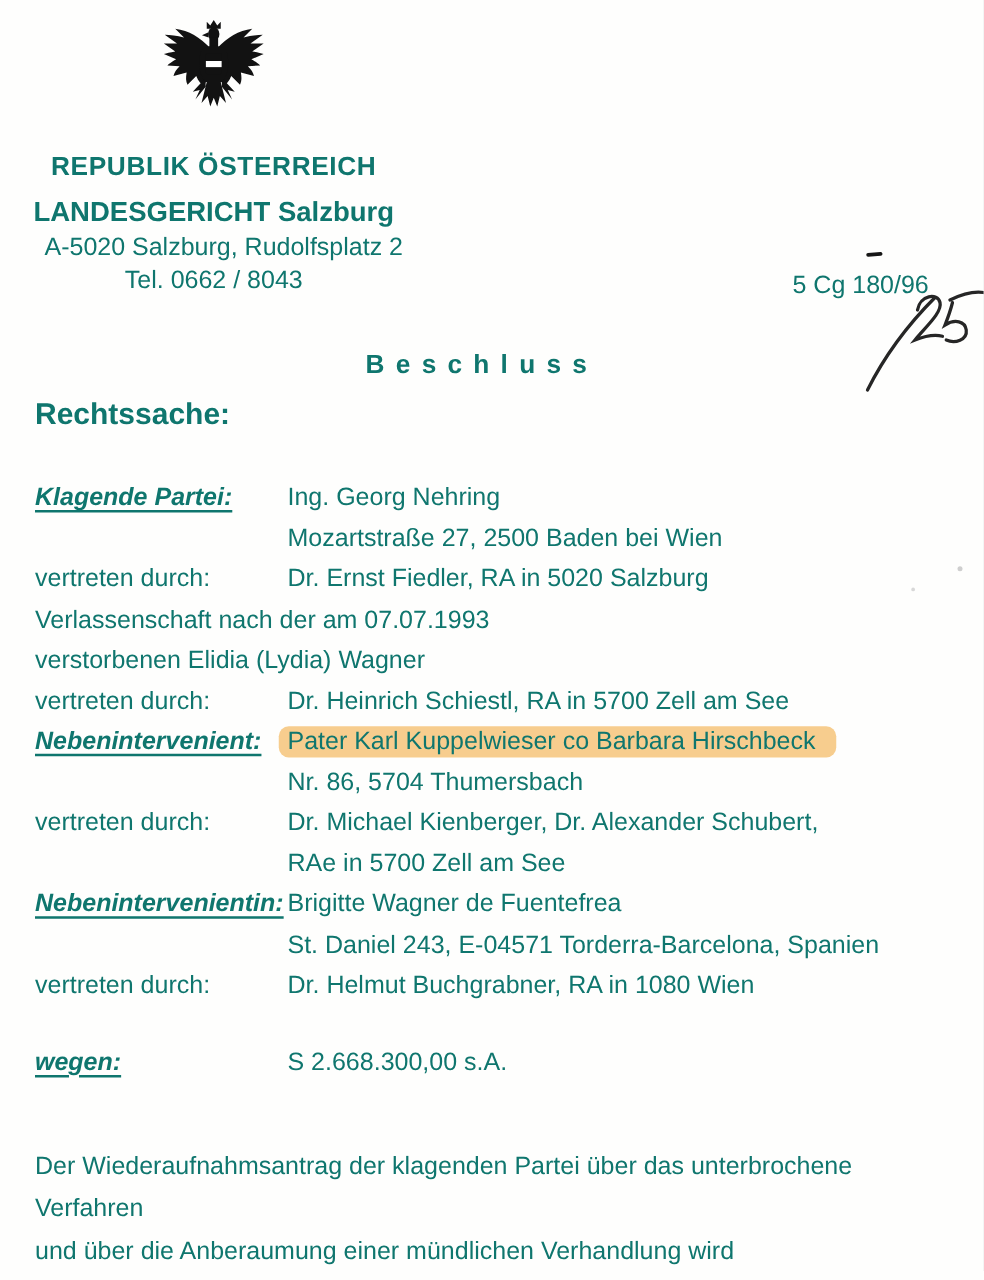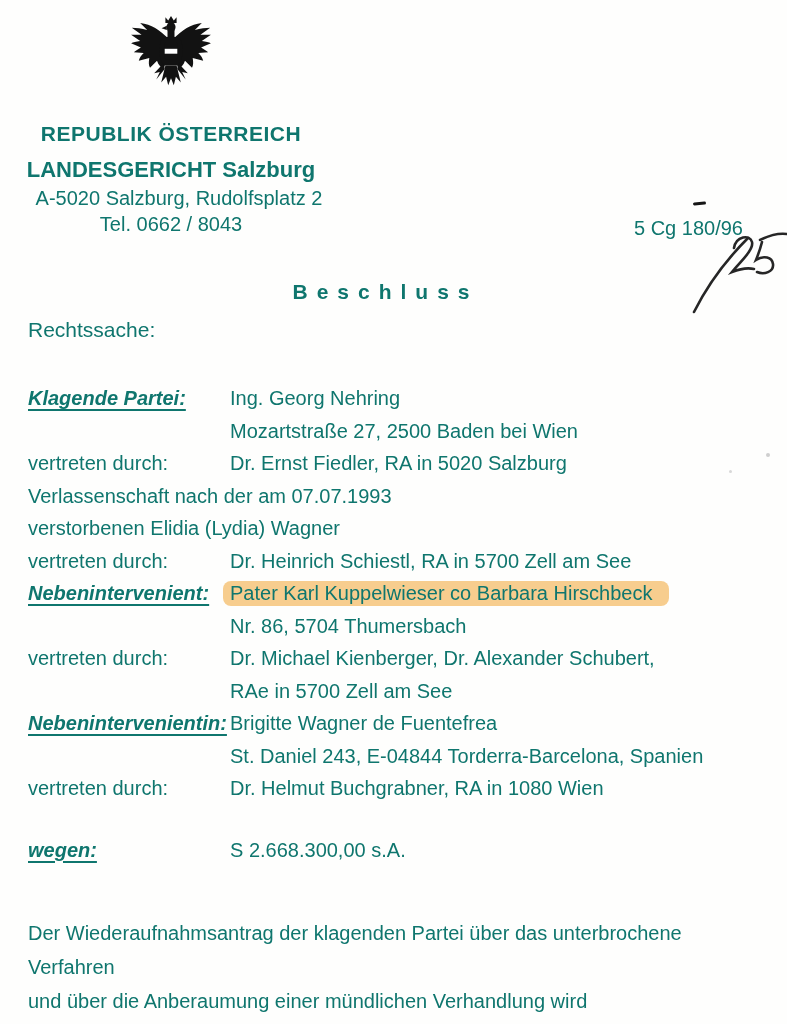--- a/index.html
+++ b/index.html
@@ -19,21 +19,21 @@
   .lh2{margin-top:11px;font-size:22px;font-weight:bold;}
   .lh3{margin-top:4px;font-size:20px;padding-left:16px;}
   .lh4{margin-top:3px;font-size:20px;}
   
   .case-number{position:absolute;left:634px;top:217px;font-size:20px;}
   .speck{position:absolute;left:693px;top:202px;width:13px;height:3px;background:#161616;border-radius:2px;transform:rotate(-5deg);}
   .handwriting{position:absolute;left:678px;top:222px;width:112px;height:98px;}
   
   .title{position:absolute;left:0;top:280px;width:787px;text-align:center;}
   .title span{font-size:21px;font-weight:bold;letter-spacing:9px;transform:translateX(-8px);display:inline-block;}
-  .rechtssache{position:absolute;left:28px;top:318px;font-size:21px;}
+  .rechtssache{position:absolute;left:28px;top:318px;font-size:24px;font-weight:bold;}
   
   .parties{position:absolute;left:28px;top:382px;width:732px;font-size:20px;}
   .row{display:grid;grid-template-columns:202px 1fr;}
   .row.gap-before{margin-top:29px;}
   .plabel{line-height:32.5px;}
   .plabel.em{font-weight:bold;font-style:italic;text-decoration:underline;text-decoration-thickness:2px;text-underline-offset:4px;}
   .vline{line-height:32.5px;white-space:nowrap;}
   .highlight{border-radius:8px;padding:1px 17px 2px 7px;margin-left:-7px;}
   
   .decision{position:absolute;left:28px;top:916px;width:737px;font-size:20px;line-height:34px;}
@@ -147,21 +147,21 @@
       <div>
         <div class="vline">Dr. Michael Kienberger, Dr. Alexander Schubert,</div>
         <div class="vline">RAe in 5700 Zell am See</div>
       </div>
     </div>
 
     <div class="row">
       <div class="plabel em">Nebenintervenientin:</div>
       <div>
         <div class="vline">Brigitte Wagner de Fuentefrea</div>
-        <div class="vline">St. Daniel 243, E-04844 Torderra-Barcelona, Spanien</div>
+        <div class="vline">St. Daniel 243, E-04571 Torderra-Barcelona, Spanien</div>
       </div>
     </div>
 
     <div class="row">
       <div class="plabel">vertreten durch:</div>
       <div>
         <div class="vline">Dr. Helmut Buchgrabner, RA in 1080 Wien</div>
       </div>
     </div>
 

